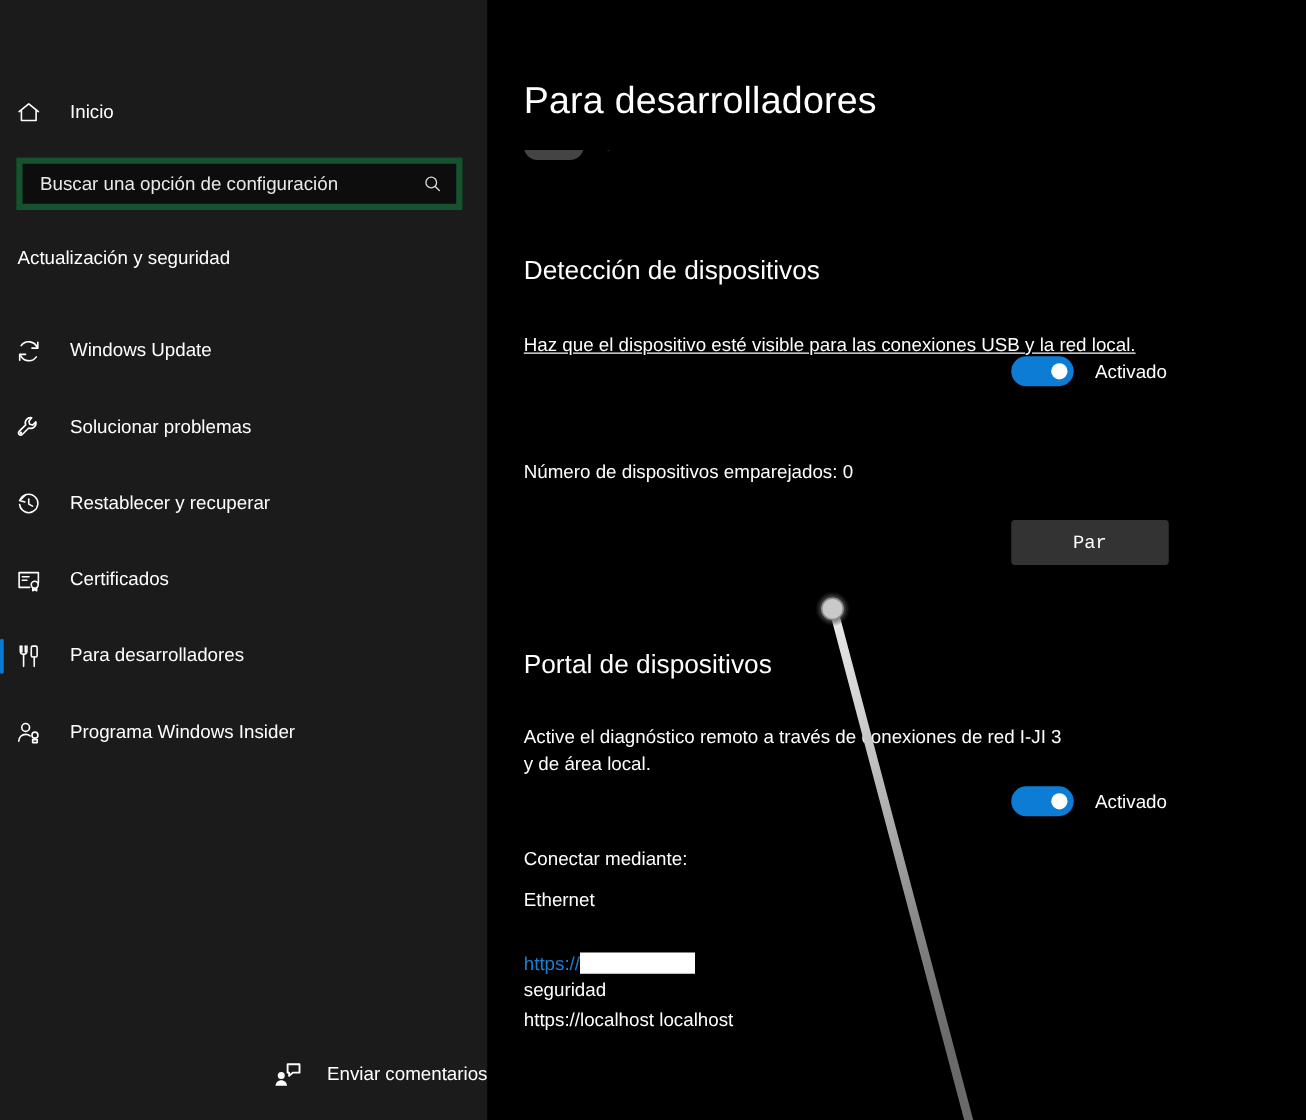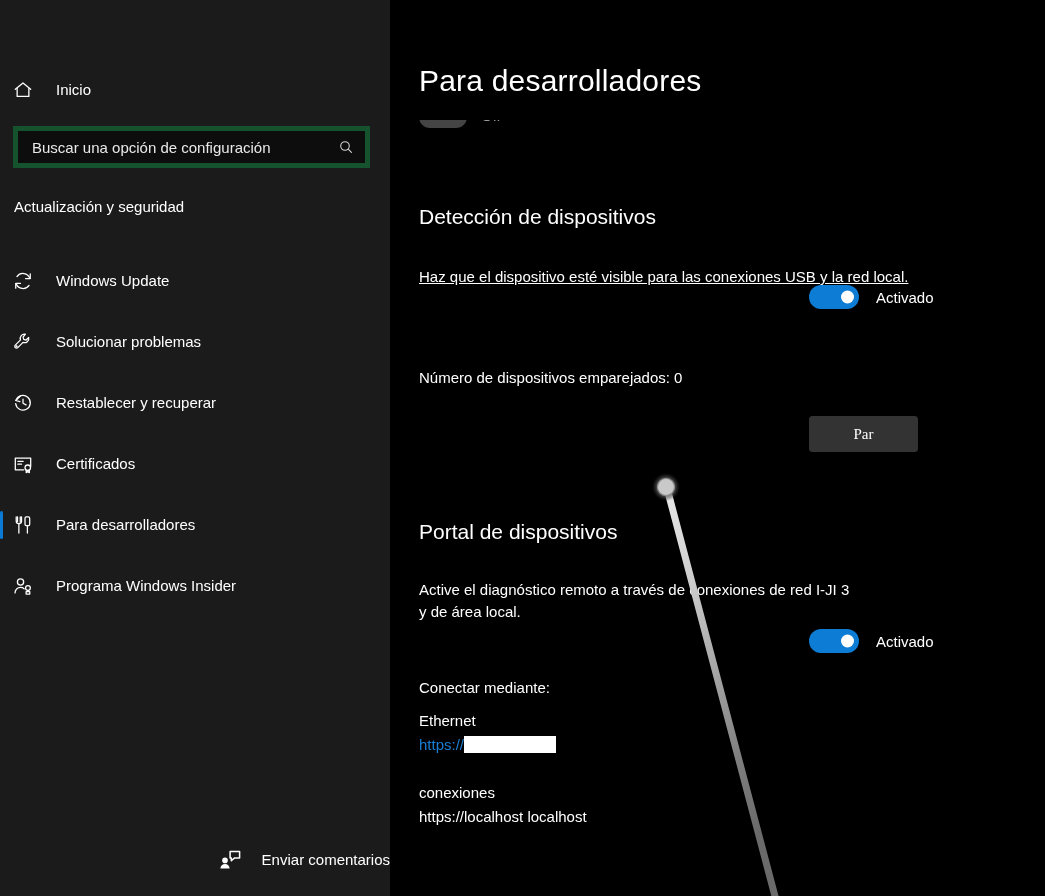--- a/index.html
+++ b/index.html
@@ -192,26 +192,26 @@
   .toggle .sl {
     margin-left: 17px;
     font-size: 15px;
     color: #ffffff;
     white-space: nowrap;
   }
 
   .pair-button {
     position: absolute;
     left: 419px; top: 416px;
-    width: 109px; height: 36px;
+    width: 126px; height: 36px;
     background: #333333;
     border: 1px solid #333333;
     border-radius: 3px;
     color: #ffffff;
-    font-family: Liberation Serif, serif;
+    font-family: Liberation Mono, monospace;
     font-size: 15px;
     cursor: default;
   }
 
   .link-blue { color: #1a7fd4; }
 
   .redaction {
     display: inline-block;
     width: 92px;
     height: 17px;
@@ -380,25 +380,25 @@
       <span class="sw">
           <span class="knob"></span>
         </span>
       <span class="sl">Activado</span>
     </div>
 
     <p class="body-text" style="top:676px;">Conectar mediante:</p>
 
     <p class="body-text" style="top:709px;">Ethernet</p>
 
-    <p class="body-text" style="top:733px;">
+    <p class="body-text" style="top:760px;">
       <span class="link-blue">https://</span><span class="redaction"></span>
     </p>
 
-    <p class="body-text" style="top:781px;">conexiones</p>
+    <p class="body-text" style="top:781px;">seguridad</p>
 
     <p class="body-text" style="top:805px;">https://localhost localhost</p>
 
   </div>
 
   <svg class="stylus" viewBox="0 0 1045 896">
     <defs>
       <linearGradient id="stylusShaft" x1="0" y1="0" x2="0.28" y2="1">
         <stop offset="0%" stop-color="#e8e8e8"></stop>
         <stop offset="22%" stop-color="#d2d2d2"></stop>

